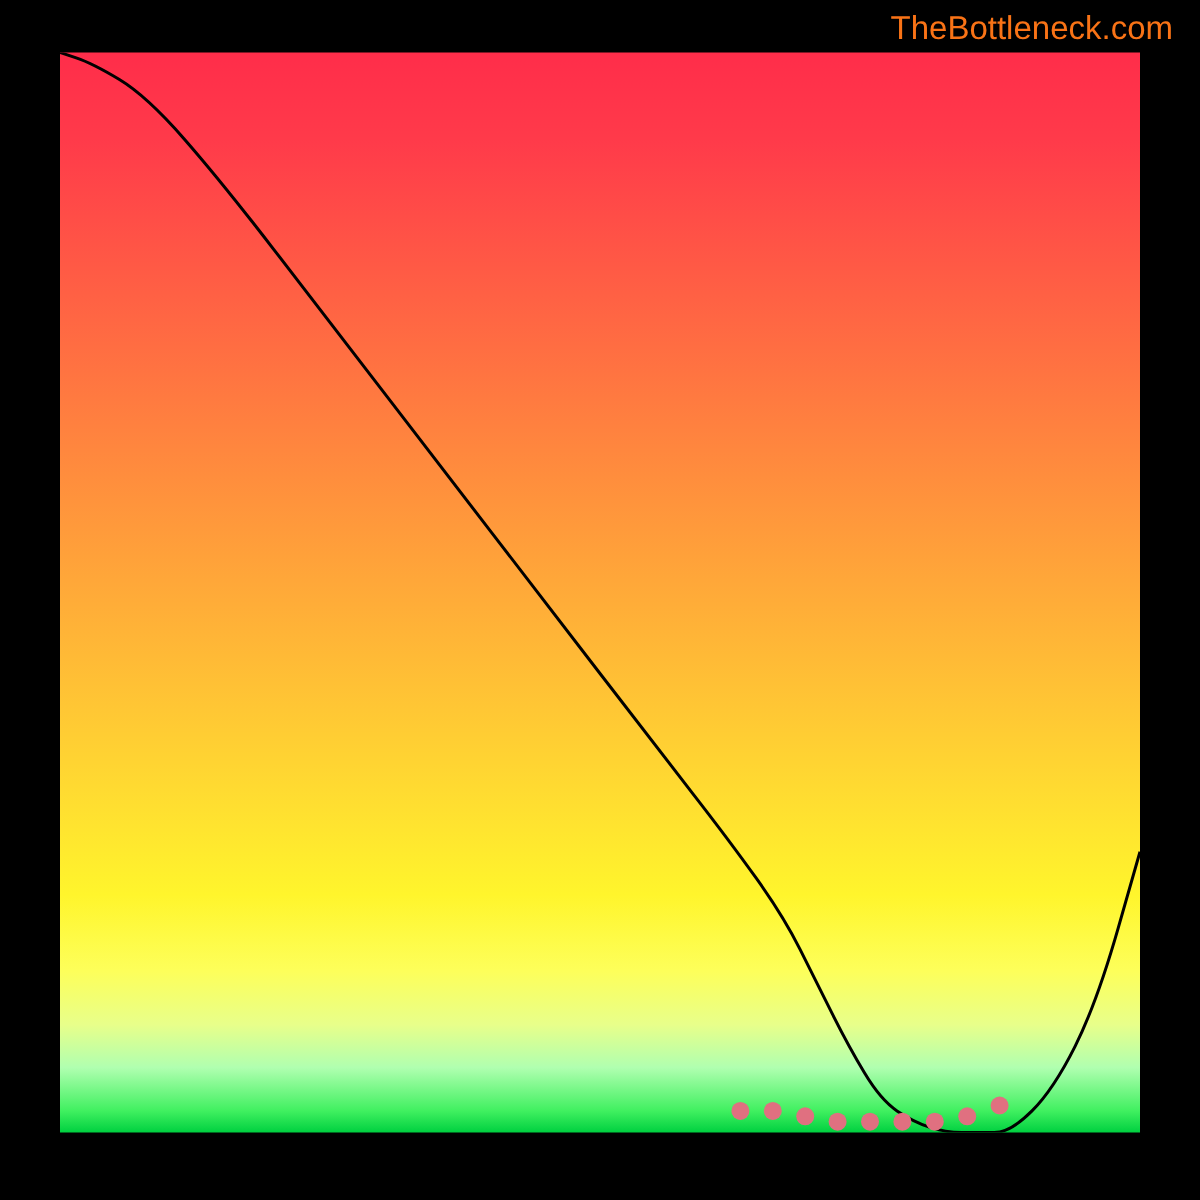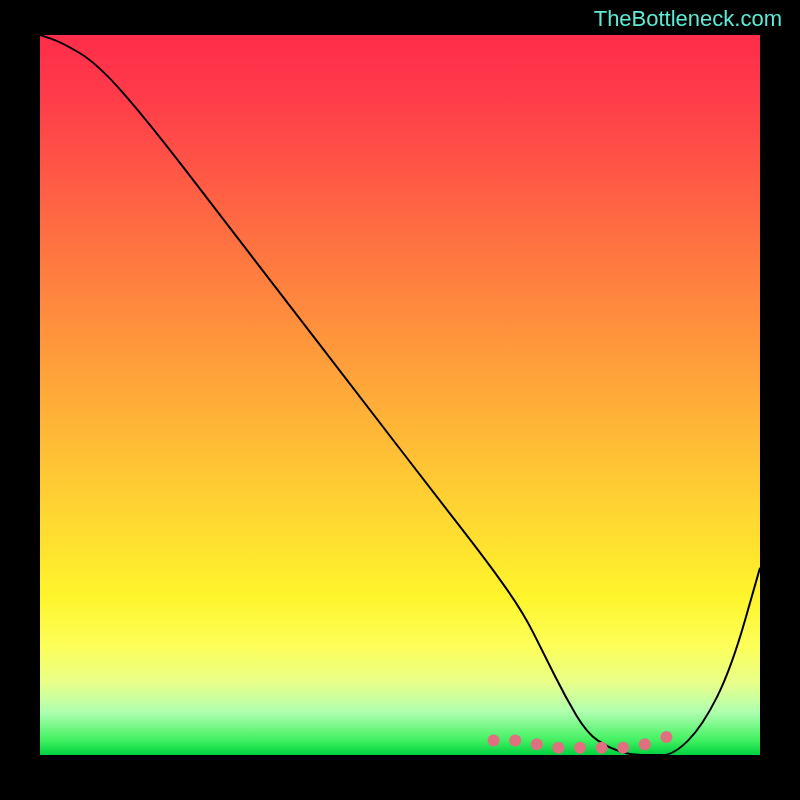--- a/index.html
+++ b/index.html
@@ -8,21 +8,21 @@
     width: 800px;
     height: 800px;
     background: #000;
     font-family: Arial, sans-serif;
     position: relative;
   }
   .watermark {
     position: absolute;
     top: 6px;
     right: 18px;
-    color: #5eead4;
+    color: #f97316;
     font-size: 22px;
     font-weight: normal;
     z-index: 10;
     text-align: center;
   }
   .plot-area {
     position: absolute;
     left: 40px;
     top: 35px;
     width: 720px;

